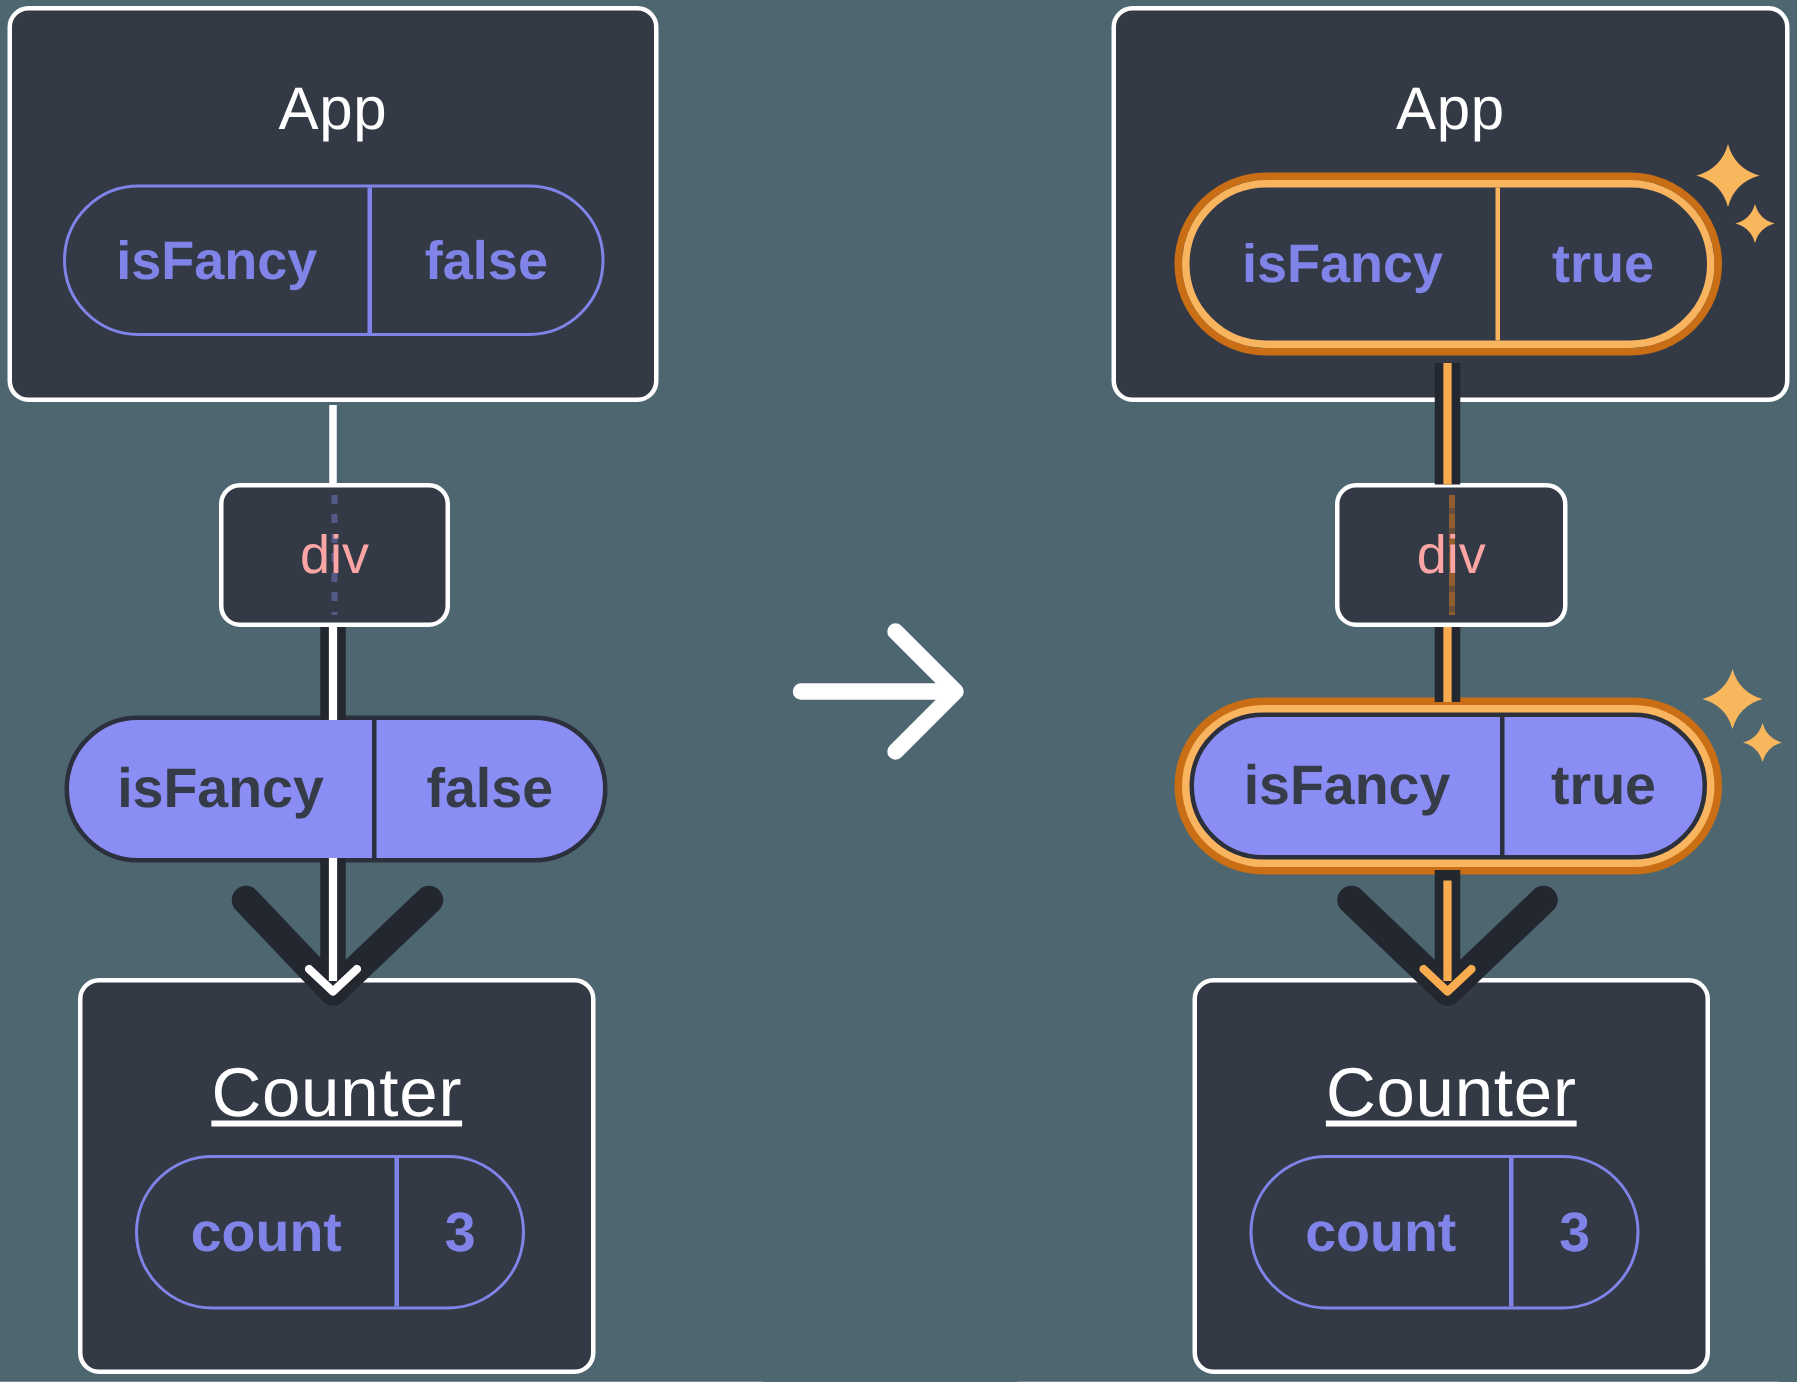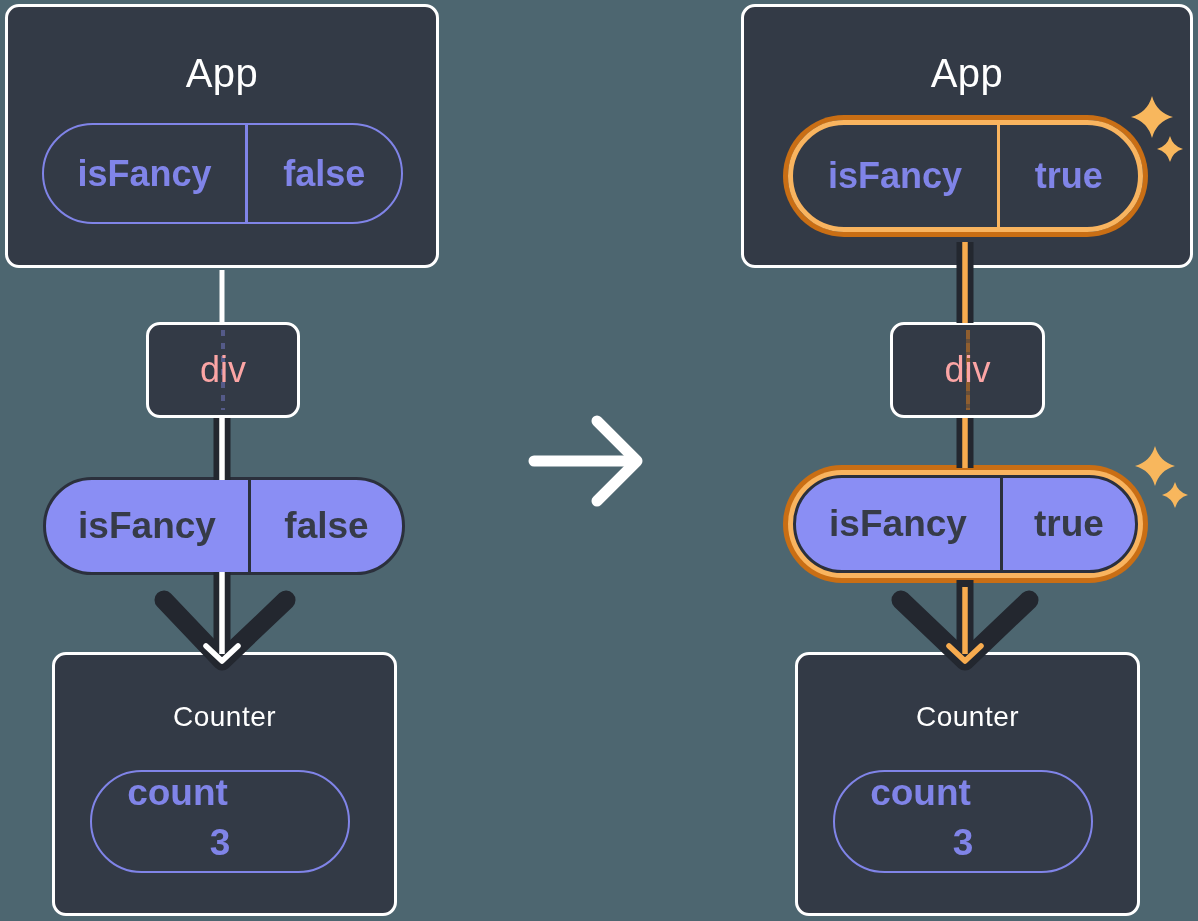--- a/index.html
+++ b/index.html
@@ -20,21 +20,21 @@
   .card-title{
     color:#FFFFFF;
     font-size:40px;
     font-weight:500;
     text-align:center;
     letter-spacing:.5px;
     position:relative;
     z-index:2;
   }
   .app-title{margin-top:44px;}
-  .counter-title{margin-top:46px;font-size:28px;}
+  .counter-title{margin-top:46px;font-size:46px;text-decoration:underline;}
   .div-label{
     color:#fca5a5;font-size:36px;font-weight:500;text-align:center;
     line-height:90px;position:relative;z-index:2;
   }
   .ghost-line{
     position:absolute;left:50%;top:5px;bottom:5px;width:4px;
     transform:translateX(-50%);z-index:1;
   }
   .ghost-white{
     background:repeating-linear-gradient(to bottom, rgba(138,142,244,.38) 0 6px, transparent 6px 13px);
@@ -74,21 +74,21 @@
   .pill-hl-outline .pill-divider{width:2.5px;background:var(--orange-inner,#F9B45F);}
   .pill-hl-filled{
     background:var(--pill-fill,#8A8EF4);
     border:3px solid var(--pill-dark,#2B303C);
     box-shadow:0 0 0 5px var(--orange-inner,#F9B45F), 0 0 0 10px var(--orange-outer,#C96E14);
     color:var(--pill-text-dark,#363B48);
     font-size:37px;
   }
   .pill-hl-filled .pill-divider{width:3px;background:var(--pill-dark,#2B303C);}
   .bold{font-weight:700;}
-  .counter-pill{font-size:37px;flex-direction:column;}
+  .counter-pill{font-size:37px;}
   .overlay{
     position:absolute;inset:0;z-index:4;pointer-events:none;
   }
 </style>
 </head>
 <body>
 
 <div class="canvas">
 
   <div class="card" style="left:5px;top:4px;width:434px;height:264px;">

